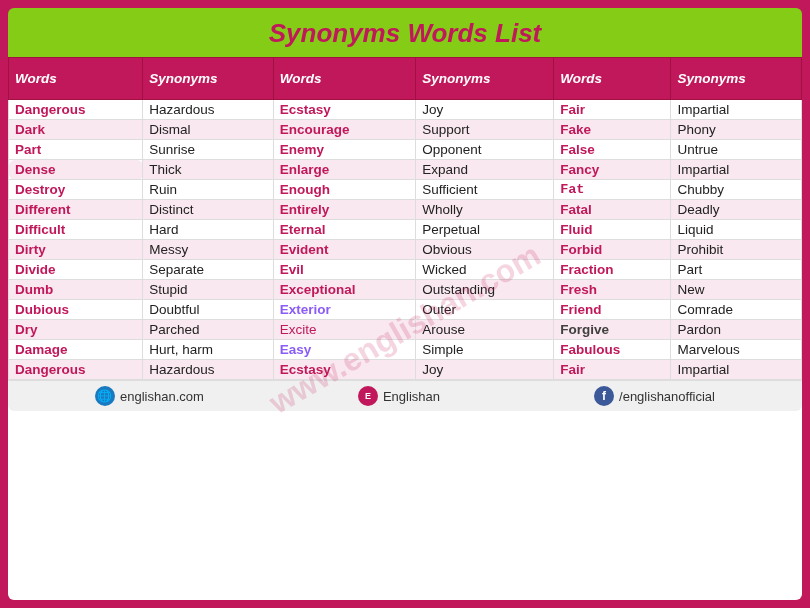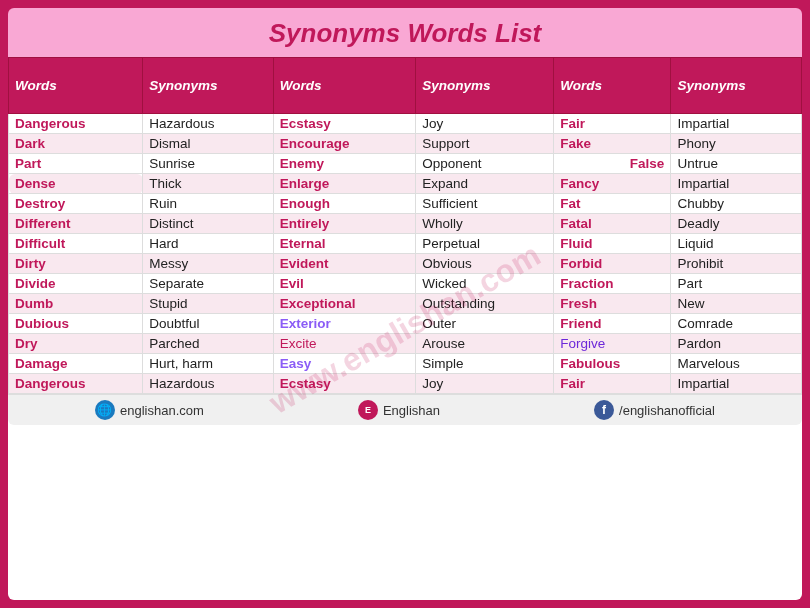--- a/index.html
+++ b/index.html
@@ -12,21 +12,21 @@
     }
     .outer-wrapper {
       width: 810px;
       height: 608px;
       background: #c0185a;
       padding: 8px;
       display: flex;
       flex-direction: column;
     }
     .title-bar {
-      background: #f9a8d4;
+      background: #84cc16;
       border-radius: 6px 6px 0 0;
       text-align: center;
       padding: 10px 0 8px;
       margin-bottom: 0;
     }
     .title-bar h1 {
       font-size: 26px;
       font-weight: bold;
       color: #c0185a;
       font-style: italic;
@@ -41,21 +41,21 @@
     table {
       width: 100%;
       border-collapse: collapse;
       font-size: 13.5px;
     }
     th {
       background: #c0185a;
       color: #fff;
       font-weight: bold;
       font-style: italic;
-      padding: 20px 6px;
+      padding: 13px 6px;
       text-align: left;
       border: 1px solid #a01040;
     }
     td {
       padding: 2px 6px;
       border: 1px solid #ddd;
       color: #222;
       white-space: nowrap;
     }
     tr:nth-child(even) td {
@@ -143,37 +143,37 @@
             <td style="color: rgb(192, 24, 90); font-weight: bold;">Encourage</td>
             <td>Support</td>
             <td style="color: rgb(192, 24, 90); font-weight: bold;">Fake</td>
             <td>Phony</td>
           </tr>
           <tr>
             <td style="color: rgb(192, 24, 90); font-weight: bold;">Part</td>
             <td>Sunrise</td>
             <td style="color: rgb(192, 24, 90); font-weight: bold;">Enemy</td>
             <td>Opponent</td>
-            <td style="color: rgb(192, 24, 90); font-weight: bold; text-align: right;">False</td>
+            <td style="color: rgb(192, 24, 90); font-weight: bold;">False</td>
             <td>Untrue</td>
           </tr>
           <tr>
             <td style="color: rgb(192, 24, 90); font-weight: bold; border-radius: 6px;">Dense</td>
             <td>Thick</td>
             <td style="color: rgb(192, 24, 90); font-weight: bold;">Enlarge</td>
             <td>Expand</td>
             <td style="color: rgb(192, 24, 90); font-weight: bold;">Fancy</td>
             <td>Impartial</td>
           </tr>
           <tr>
             <td style="color: rgb(192, 24, 90); font-weight: bold;">Destroy</td>
             <td>Ruin</td>
             <td style="color: rgb(192, 24, 90); font-weight: bold;">Enough</td>
             <td>Sufficient</td>
-            <td style="color: rgb(192, 24, 90); font-weight: bold;">Fat</td>
+            <td style="color: rgb(192, 24, 90); font-weight: bold; font-family: Liberation Mono, monospace;">Fat</td>
             <td>Chubby</td>
           </tr>
           <tr>
             <td style="color: rgb(192, 24, 90); font-weight: bold;">Different</td>
             <td>Distinct</td>
             <td style="color: rgb(192, 24, 90); font-weight: bold;">Entirely</td>
             <td>Wholly</td>
             <td style="color: rgb(192, 24, 90); font-weight: bold;">Fatal</td>
             <td>Deadly</td>
           </tr>
@@ -215,21 +215,21 @@
             <td style="color: #8b5cf6; font-weight: bold; border-radius: 9px;">Exterior</td>
             <td>Outer</td>
             <td style="color: rgb(192, 24, 90); font-weight: bold;">Friend</td>
             <td>Comrade</td>
           </tr>
           <tr>
             <td style="color: rgb(192, 24, 90); font-weight: bold; margin-left: 44px;">Dry</td>
             <td>Parched</td>
             <td style="color: rgb(192, 24, 90); font-weight: normal; margin-left: 24px;">Excite</td>
             <td>Arouse</td>
-            <td style="color: #6d28d9; font-weight: normal;">Forgive</td>
+            <td style="color: #404040; font-weight: bold;">Forgive</td>
             <td>Pardon</td>
           </tr>
           <tr>
             <td style="color: rgb(192, 24, 90); font-weight: bold;">Damage</td>
             <td>Hurt, harm</td>
             <td style="color: #8b5cf6; font-weight: bold;">Easy</td>
             <td>Simple</td>
             <td style="color: rgb(192, 24, 90); font-weight: bold;">Fabulous</td>
             <td>Marvelous</td>
           </tr>

